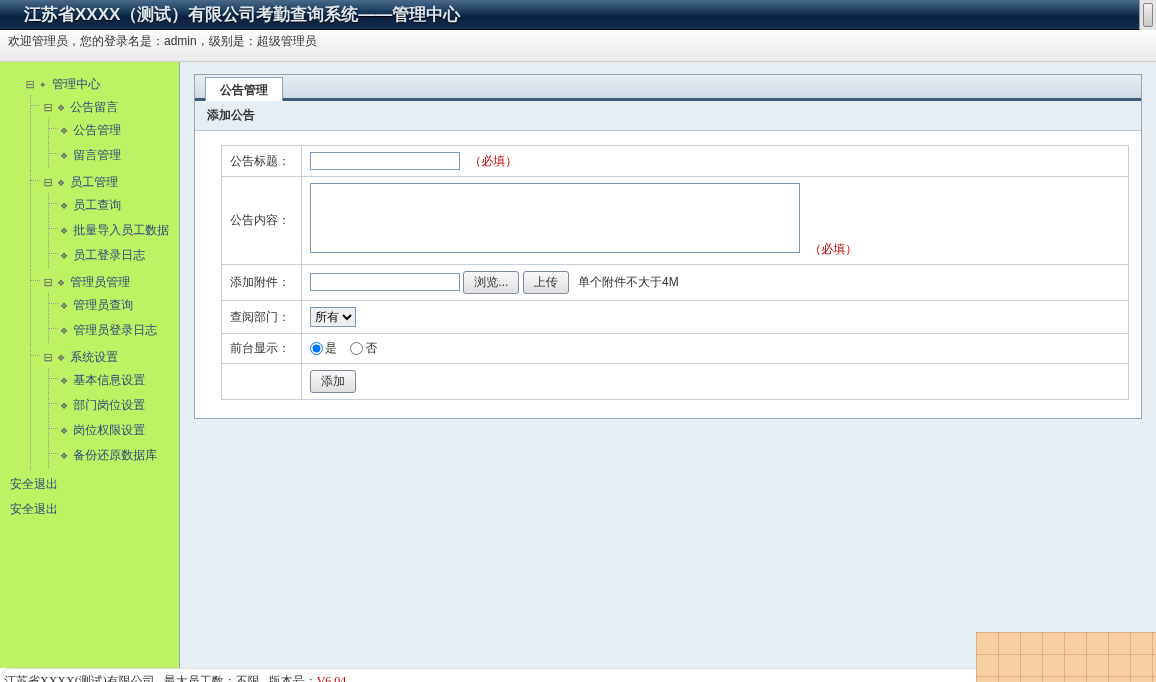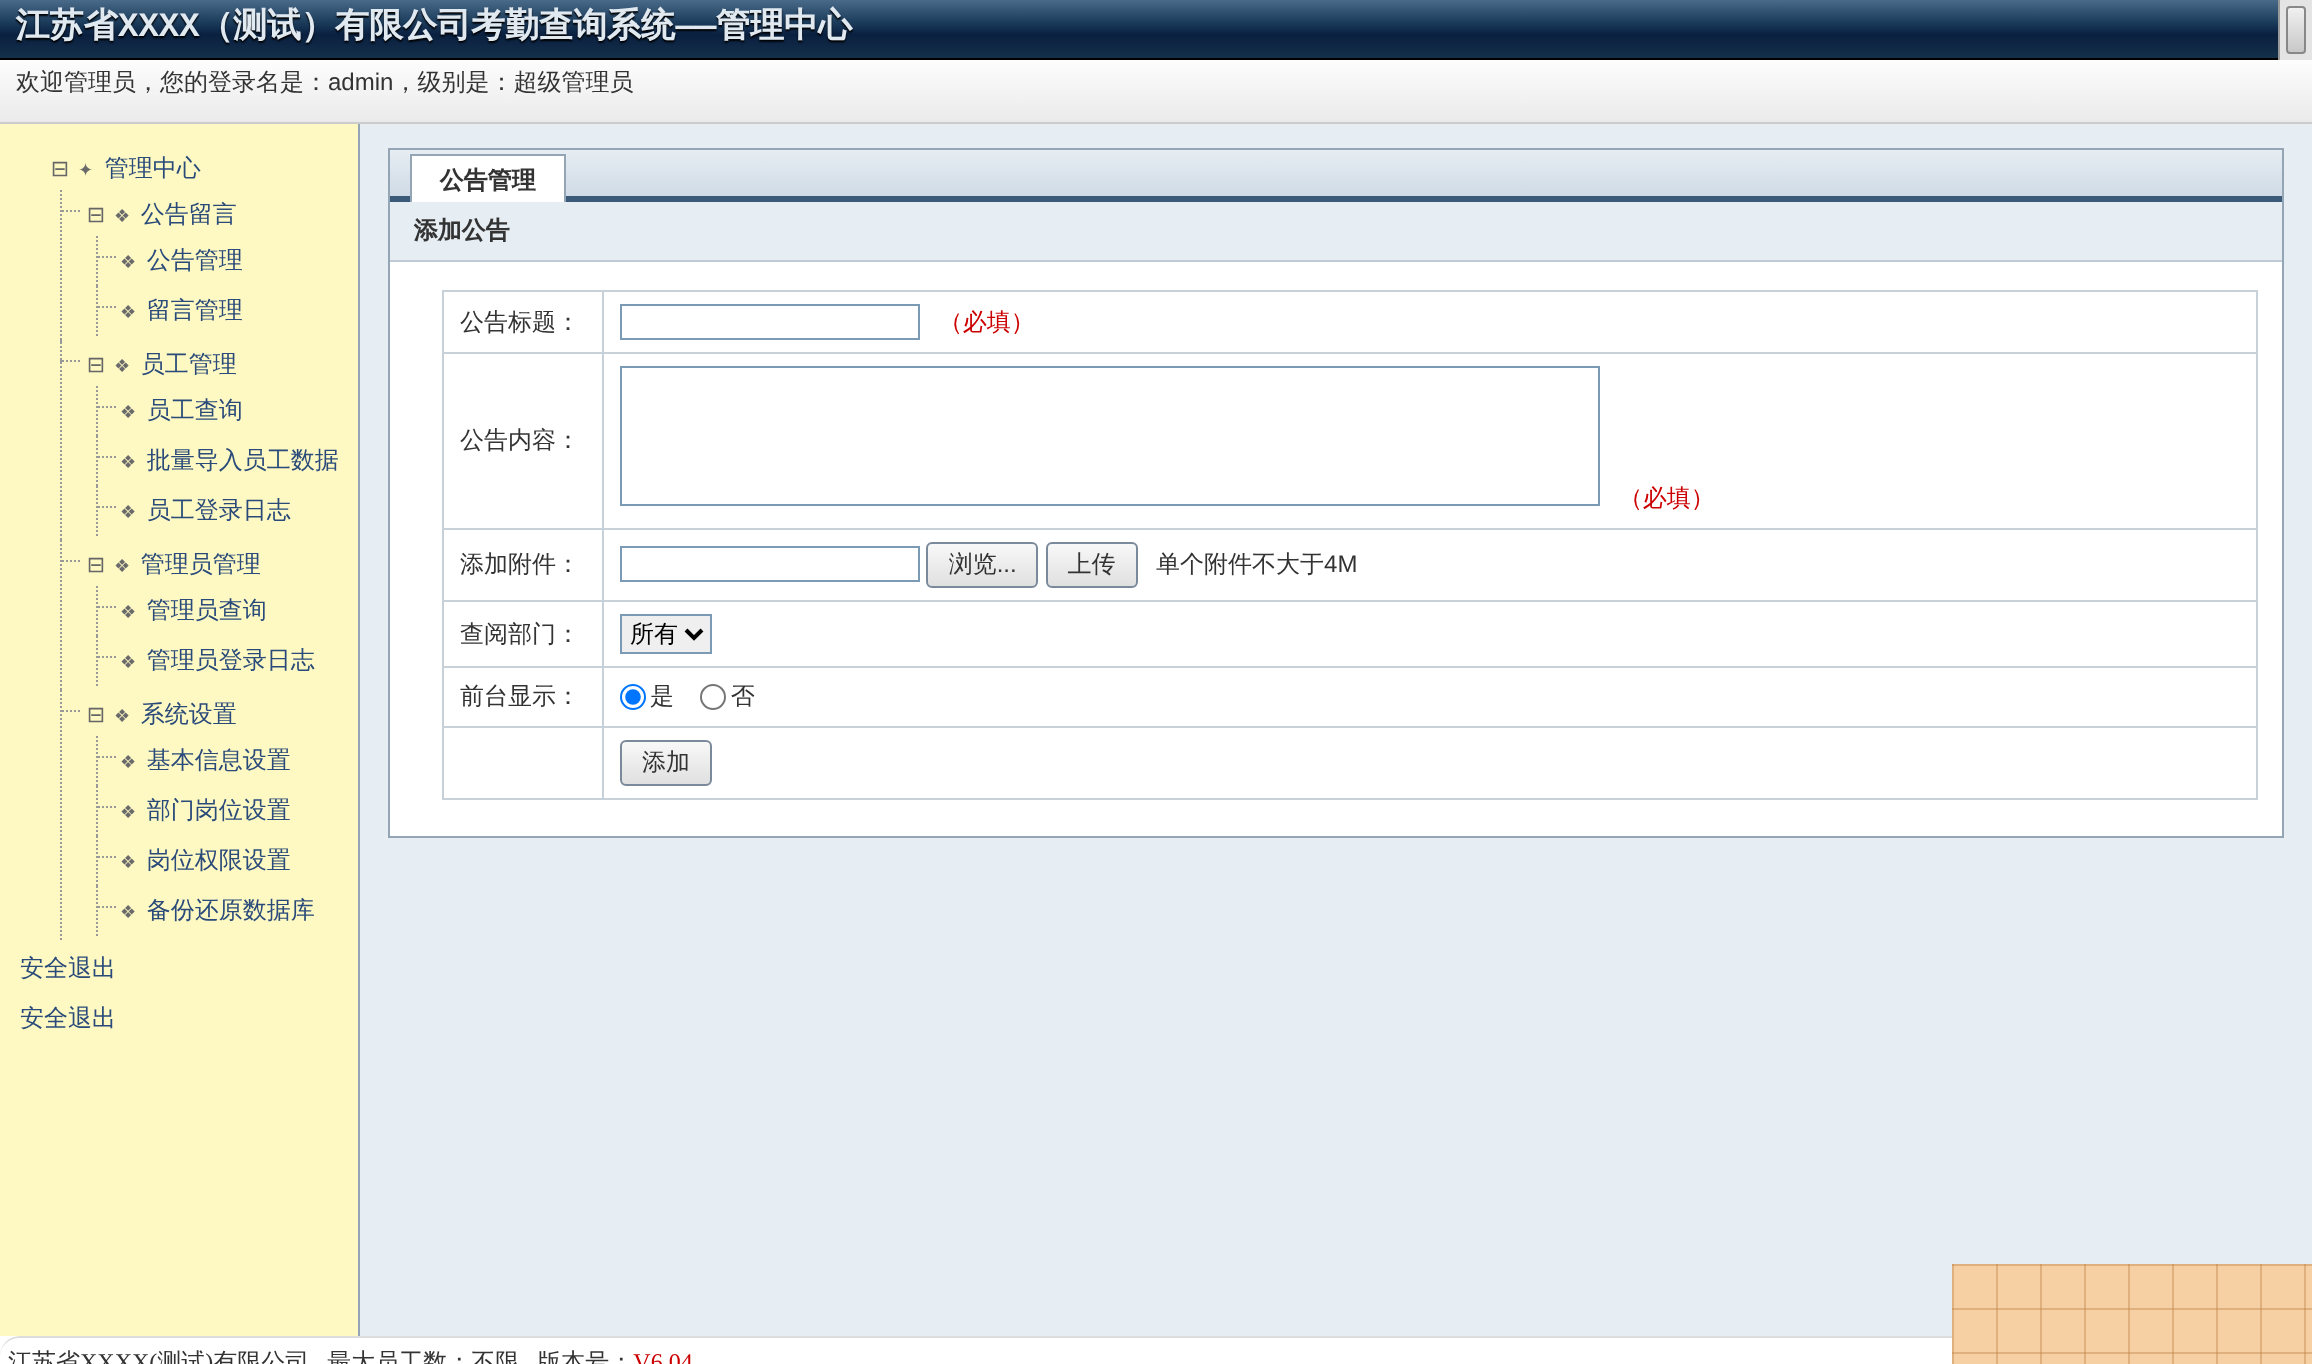--- a/index.html
+++ b/index.html
@@ -4,25 +4,25 @@
 <style>
 * { box-sizing: border-box; }
 html,body { margin:0; padding:0; width:1156px; height:682px; font-family:"Microsoft YaHei","SimSun",Arial,sans-serif; font-size:12px; color:#333; background:#fff; overflow:hidden; }
 
 
 .header {
   height:30px;
   background: linear-gradient(to bottom,#4a6a8a 0%,#1a3a5a 40%,#0a2040 60%,#14304a 100%);
   border-bottom:1px solid #000;
   color:#e0e8f0;
-  font-family:Liberation Mono, monospace;
+  font-family:Liberation Sans, sans-serif;
   font-size:17px;
   font-weight:bold;
   line-height:30px;
-  padding-left:8px;
+  padding-left:24px;
   text-shadow:0 1px 1px #000;
   position:relative;
 }
 .scrollbar-fake {
   position:absolute; right:0; top:0; width:17px; height:30px;
   background:#e4e4e4; border-left:1px solid #999;
 }
 .scrollbar-fake::before {
   content:""; position:absolute; left:3px; top:3px; right:3px; bottom:3px;
   background:linear-gradient(to bottom,#f0f0f0,#c8c8c8);
@@ -35,21 +35,21 @@
   background: linear-gradient(to bottom,#fdfdfd,#eaeaea);
   border-bottom:1px solid #ccc;
   line-height:22px;
   padding-left:8px;
   color:#333;
   font-size:12px;
 }
 
 
 .body-row { display:flex; height:606px; }
-.sidebar { width:180px; border-right:1px solid #94a6b5; padding:10px 4px 0 6px; background:#fef9c3; }
+.sidebar { width:180px; border-right:1px solid #94a6b5; padding:10px 4px 0 6px; background:#bef264; }
 .main    { flex:1; background:#e6edf3; padding:12px 14px 0 14px; position:relative; }
 
 
 .tree ul { list-style:none; margin:0; padding-left:0; }
 .tree li { position:relative; padding:2px 0 2px 18px; line-height:20px; white-space:nowrap; }
 .tree .node-label { color:#2a4a7a; cursor:pointer; }
 .tree .icon { display:inline-block; width:12px; text-align:center; margin-right:3px; color:#666; font-size:11px; }
 .tree .bullet { color:#6a6a6a; font-size:9px; display:inline-block; width:10px; }
 .tree .connector { position:absolute; left:6px; top:0; bottom:0; border-left:1px dotted #999; }
 .tree li::before { content:""; position:absolute; left:6px; top:10px; width:10px; border-top:1px dotted #999; }

